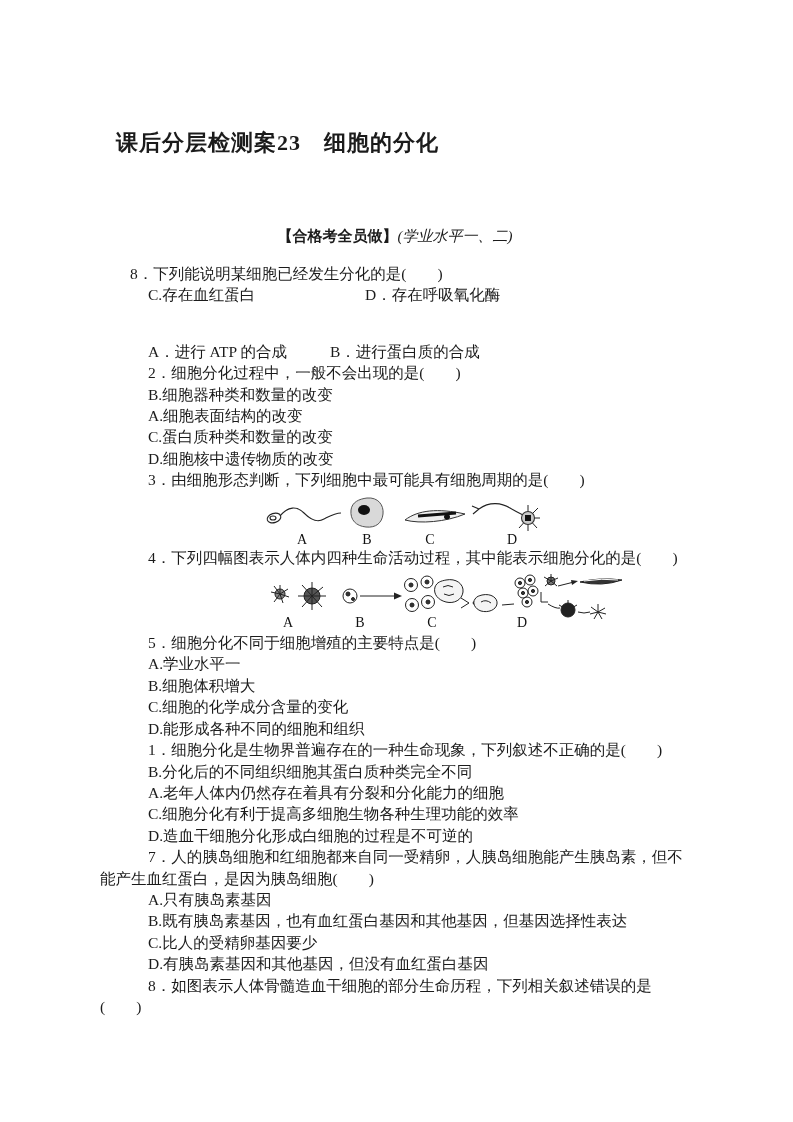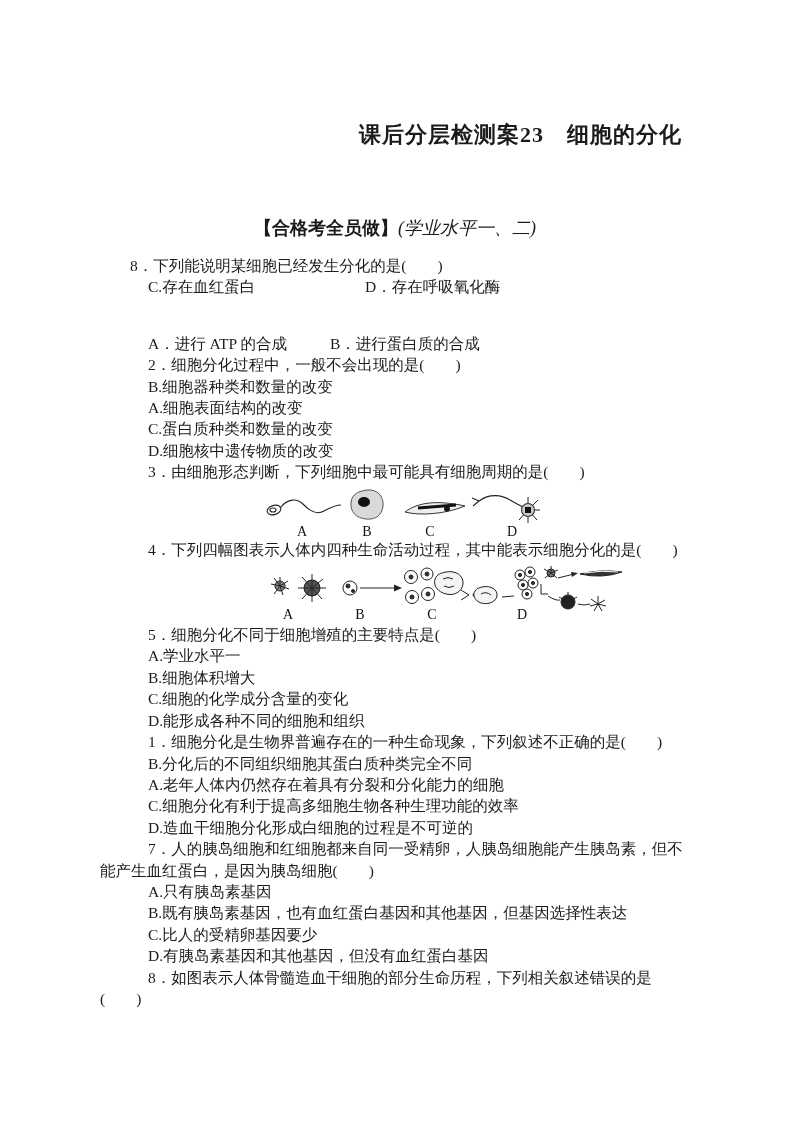--- a/index.html
+++ b/index.html
@@ -2,25 +2,25 @@
 <html><head>
 <meta charset="utf-8">
 <style>
   html,body { margin:0; padding:0; }
   body {
     width:793px; height:1122px; background:#ffffff; overflow:hidden;
     font-family:"Liberation Serif","DejaVu Serif",serif; color:#1b1b1b;
   }
   .content { padding:0 103px 0 100px; }
   .doc-title {
-    margin:8px; padding-top:112px; line-height:30px;
-    font-size:22px; font-weight:700; text-align:right; letter-spacing:1px;
+    margin:16px; padding-top:112px; line-height:30px;
+    font-size:22px; font-weight:700; text-align:left; letter-spacing:1px;
   }
   .section-head {
-    margin:67px 0 0; line-height:22px; font-size:18px; text-align:center;
+    margin:67px 0 0; line-height:22px; font-size:15px; text-align:center;
   }
   .section-head .bold { font-weight:700; }
   .section-head .note { font-style:italic; }
   p.para { margin:0; font-size:15.5px; line-height:21.4px; text-indent:48px; }
   p.q1-stem { margin-top:16px; text-indent:30px; }
   p.opt-row1 { margin-top:35px; }
   .w182 { display:inline-block; width:182px; text-indent:0; vertical-align:top; }
   .w217 { display:inline-block; width:217px; text-indent:0; vertical-align:top; }
   svg.fig { display:block; }
   svg.fig3 { margin:2px 0 0 160px; }

